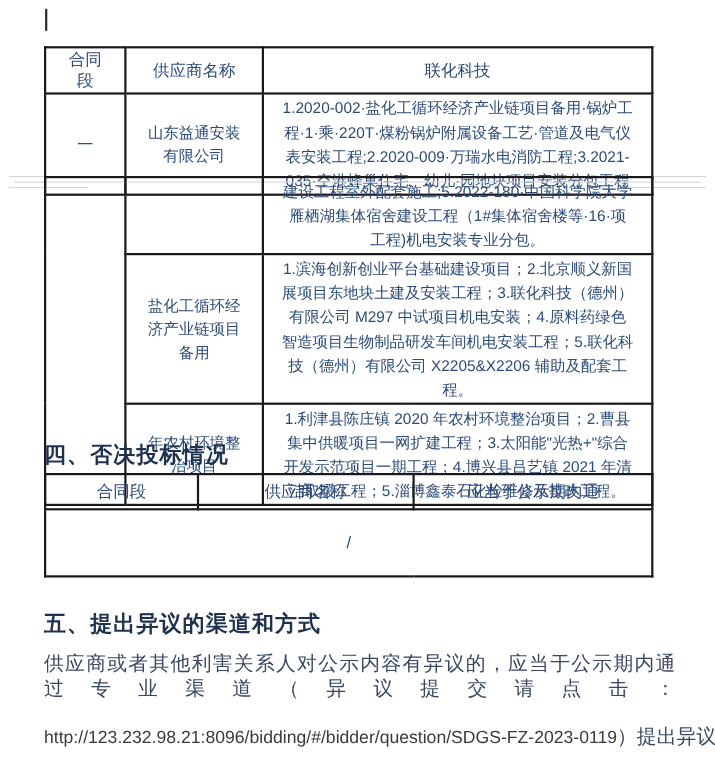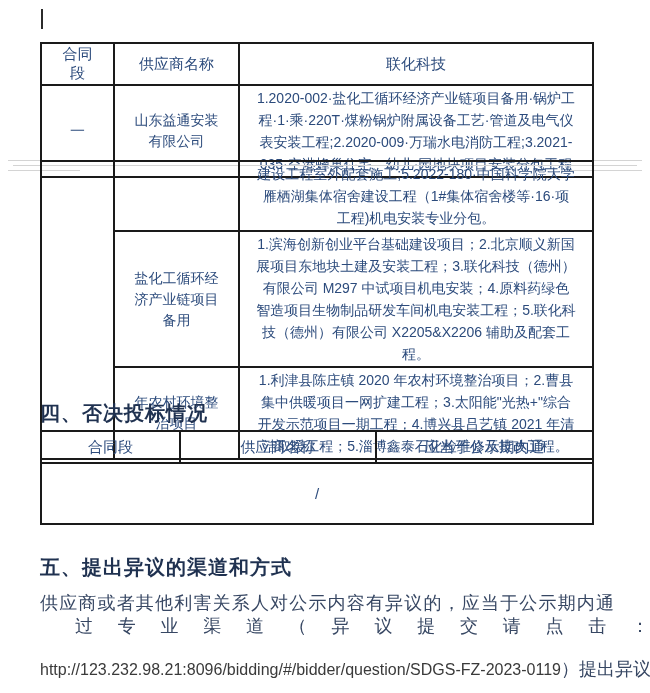--- a/index.html
+++ b/index.html
@@ -130,16 +130,16 @@
   </tr>
   <tr>
     <td colspan="3" class="slash-cell" style="height:57px;">/</td>
   </tr>
 </tbody>
   </table>
 
 <div class="sec-heading" style="top:554px;">五、提出异议的渠道和方式</div>
 
 <div class="para-line justify-full" style="top:592px;">供应商或者其他利害关系人对公示内容有异议的，应当于公示期内通</div>
-<div class="para-line justify-full" style="top:615px;margin-left:35px;">过专业渠道（异议提交请点击：</div>
+<div class="para-line justify-full" style="top:615px;">过专业渠道（异议提交请点击：</div>
 <div class="para-line" style="top:658px;">
   <a href="#" class="url-text">http://123.232.98.21:8096/bidding/#/bidder/question/SDGS-FZ-2023-0119</a><span class="suffix-text">）提出异议。</span>
 </div>
 
 </body></html>

